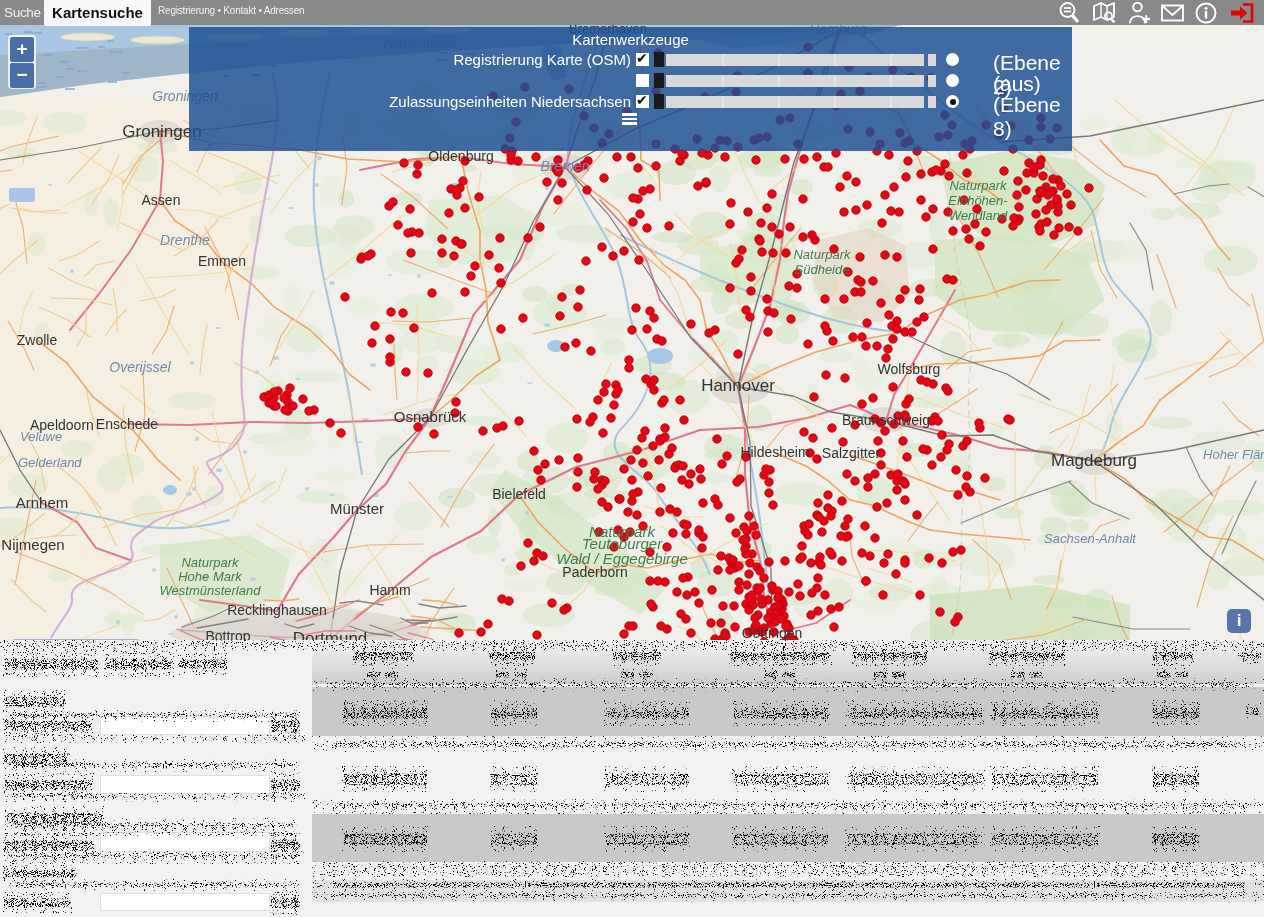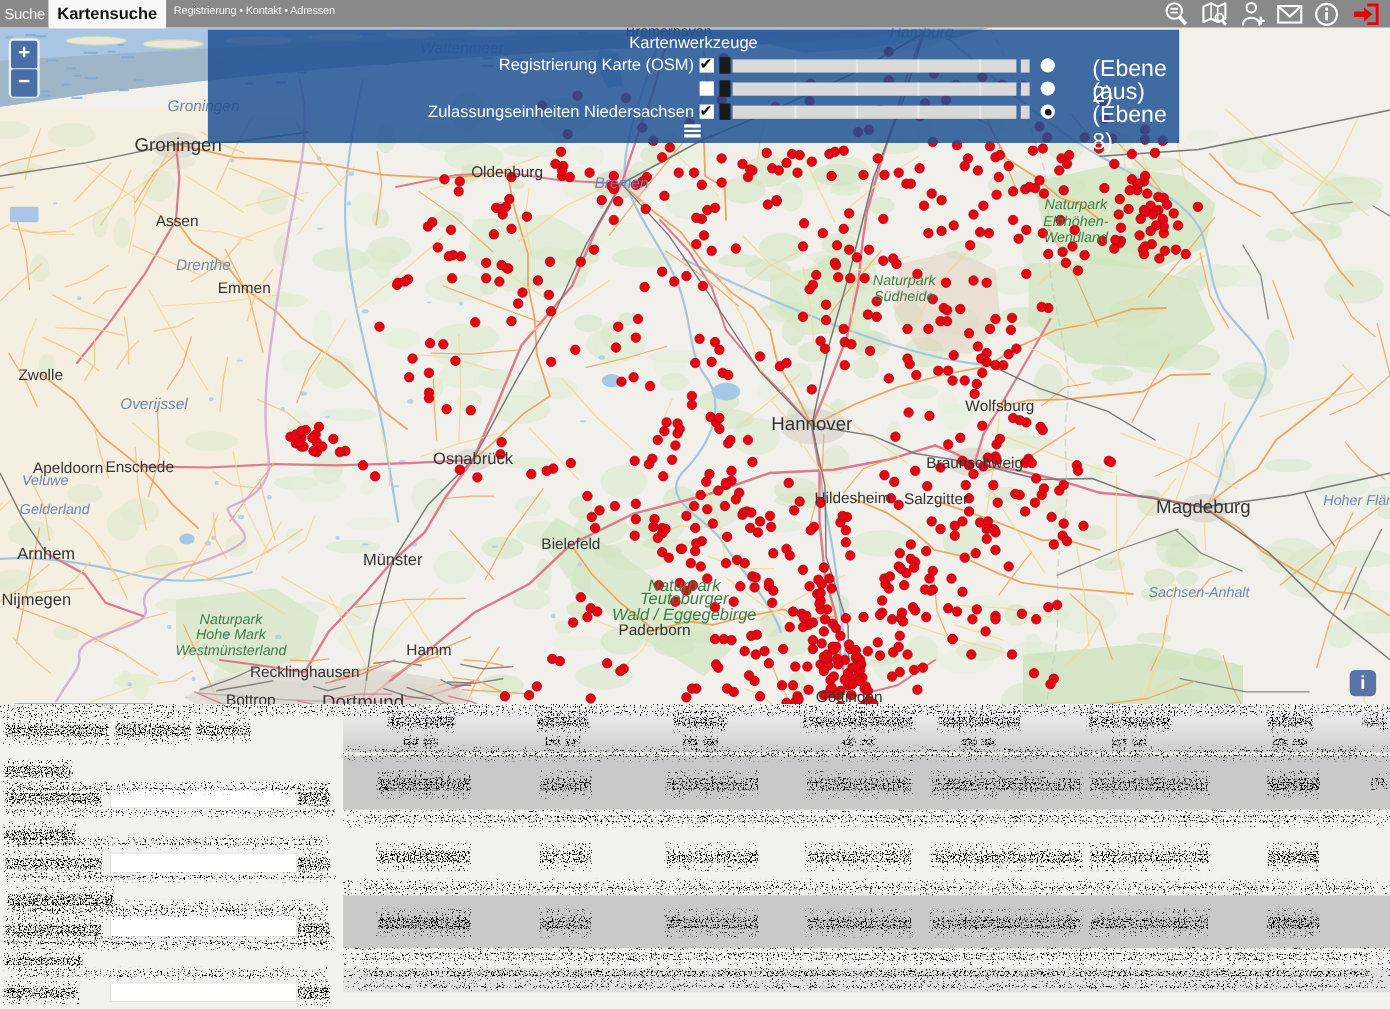--- a/index.html
+++ b/index.html
@@ -5,21 +5,21 @@
 html,body { width:1264px; height:917px; overflow:hidden; font-family:"Liberation Sans",sans-serif; background:#f2f2f0; }
 #topbar { position:absolute; left:0; top:0; width:1264px; height:25px; background:#898989; z-index:50; }
 #topbar .t1 { position:absolute; left:4px; top:5px; font-size:13.5px; letter-spacing:-0.3px; color:#f2f2f2; }
 #tab { position:absolute; left:44px; top:0; width:107px; height:26px; background:#f8f8f8; border-radius:0 0 2px 2px; text-align:center; font-size:15px; font-weight:bold; color:#111; line-height:25px; }
 #topbar .t2 { position:absolute; left:158px; top:5px; font-size:10px; letter-spacing:-0.2px; color:#f2f2f2; }
 .tic { position:absolute; top:1px; }
 #map { position:absolute; left:0; top:25px; width:1264px; height:620px; overflow:hidden; }
 #zoomctl { position:absolute; left:8px; top:10px; width:28px; height:54px; background:rgba(255,255,255,0.8); border-radius:4px; }
 .zbtn { position:absolute; left:2px; width:24px; height:25px; background:#4a6fa8; color:#fff; font-size:19px; font-weight:bold; text-align:center; line-height:24px; border-radius:2px; }
 #ltab { position:absolute; left:9px; top:163px; width:26px; height:14px; background:#a9c4e4; border-radius:2px; }
-#panel { position:absolute; left:189px; top:2px; width:883px; height:103px; background:rgba(30,80,148,0.84); color:#fff; }
+#panel { position:absolute; left:189px; top:2px; width:883px; height:124px; background:rgba(30,80,148,0.84); color:#fff; }
 .ptitle { position:absolute; top:4px; left:0; width:100%; text-align:center; font-size:15px; }
 .plabel { position:absolute; right:441px; font-size:15px; white-space:nowrap; }
 .pop { position:absolute; left:804px; font-size:21px; }
 .cb { position:absolute; width:13px; height:13px; background:#fff; }
 .chk { position:absolute; left:0px; top:-3px; font-size:14px; color:#111; }
 .sl { position:absolute; width:282px; height:15px; }
 .thumb { position:absolute; left:0; top:0; width:10px; height:15px; background:#1a1a1a; }
 .track { position:absolute; left:12px; top:1.5px; width:258px; height:12px; background:#d9d9d9; }
 .tick { position:absolute; top:0; width:2px; height:12px; background:rgba(255,255,255,0.35); }
 .tseg { position:absolute; left:274px; top:1.5px; width:8px; height:12px; background:#d9d9d9; }

